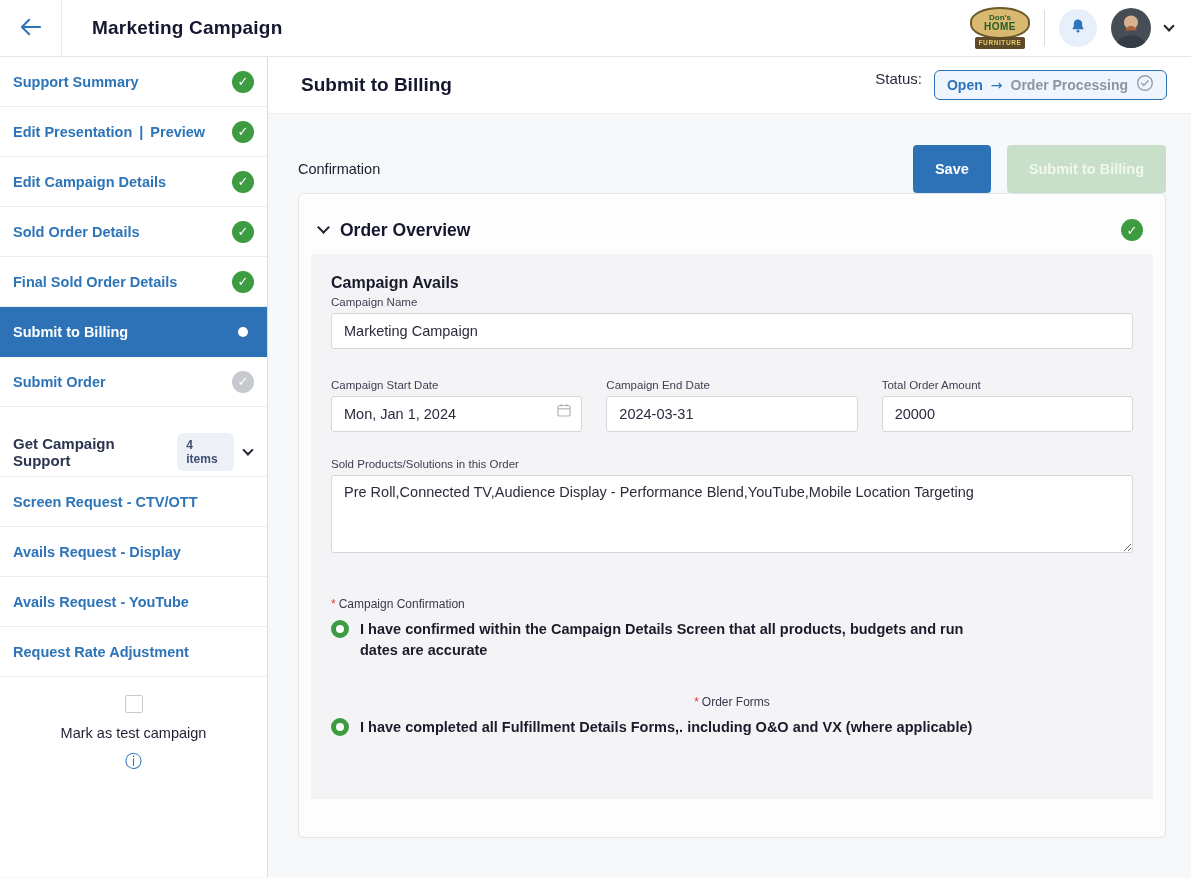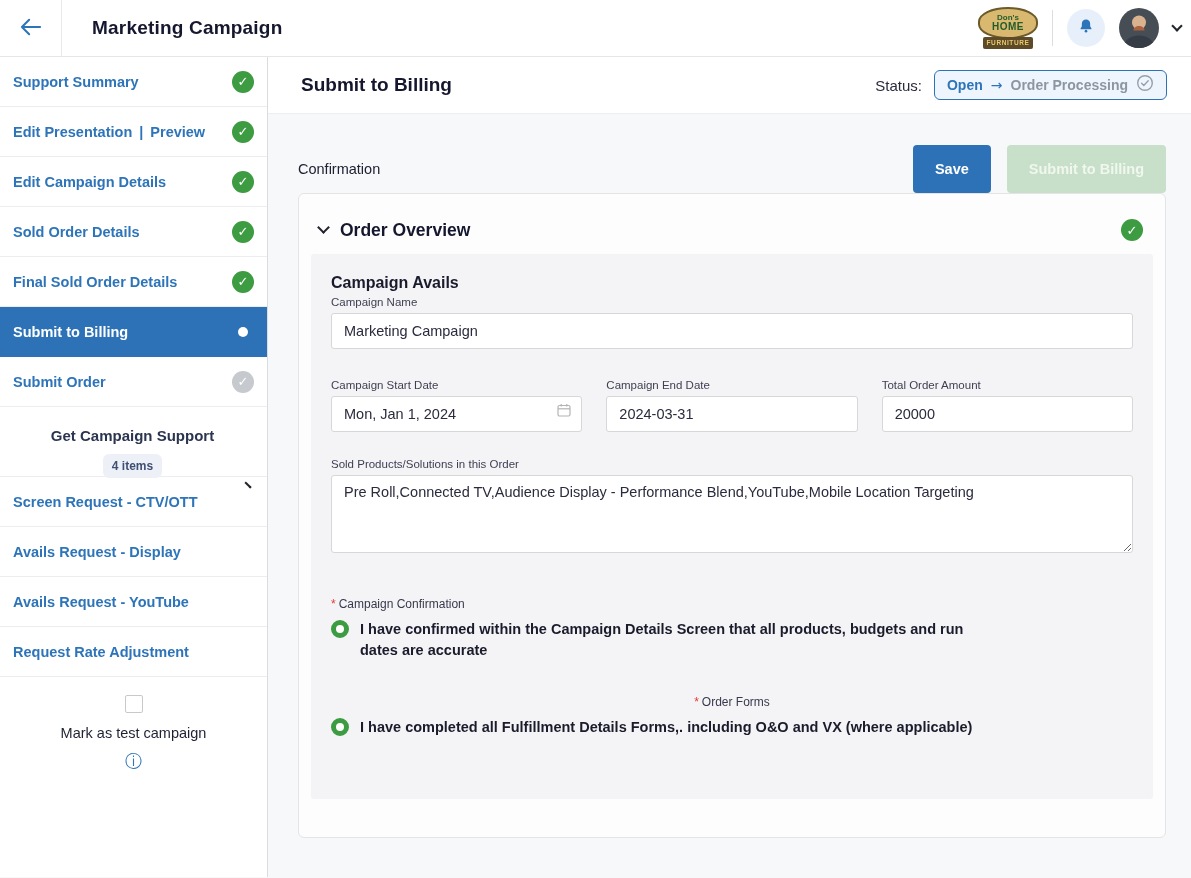--- a/index.html
+++ b/index.html
@@ -7,21 +7,21 @@
   body {
     font-family: "Liberation Sans", sans-serif;
     background: #f6f8fa;
     overflow: hidden;
     color: #15172e;
   }
   
   .header { height:57px; background:#fff; border-bottom:1px solid #e4e6e8; display:flex; align-items:stretch; }
   .back-btn { width:62px; display:flex; align-items:center; justify-content:center; border-right:1px solid #e9e9eb; cursor:pointer; background:#fff; border-top:none;border-bottom:none;border-left:none; }
   .header-title { display:flex; align-items:center; margin-left:30px; font-size:19px; font-weight:700; color:#15172e; letter-spacing:.2px; }
-  .header-right { margin-left:auto; display:flex; align-items:center; gap:14px; padding-right:10px; }
+  .header-right { margin-left:auto; display:flex; align-items:center; gap:14px; padding-right:18px; }
   .vdiv { width:1px; height:36px; background:#ddd; }
   .logo { width:60px; height:42px; position:relative; }
   .logo-oval { width:60px; height:32px; background:#d9b870; border:2px solid #6b5a2a; border-radius:50% / 46%;
     display:flex; flex-direction:column; align-items:center; justify-content:center; color:#215c2a; line-height:1; }
   .logo-l1 { font-size:8px; font-weight:700; }
   .logo-l2 { font-size:10px; font-weight:800; letter-spacing:.5px; }
   .logo-banner { position:absolute; bottom:0; left:5px; right:5px; height:12px; background:#5d4a28; color:#e7c96b;
     font-size:6.5px; font-weight:700; text-align:center; line-height:12px; letter-spacing:.6px; border-radius:2px; }
   .bell-wrap { width:38px; height:38px; border-radius:50%; background:#e7f0fa; display:flex; align-items:center; justify-content:center; cursor:pointer; border:none; }
   .avatar { width:40px; height:40px; border-radius:50%; overflow:hidden; cursor:pointer; flex:none; }
@@ -32,34 +32,34 @@
   .step { height:50px; display:flex; align-items:center; justify-content:space-between; padding:0 13px; border-bottom:1px solid #ededef; cursor:pointer; }
   .step-label { color:#2d74b9; font-weight:600; font-size:14.5px; }
   .step-sep { color:#2d74b9; font-weight:600; font-size:14.5px; margin:0 7px; }
   .step.active { background:#2d72b7; border-bottom-color:#2d72b7; }
   .step.active .step-label { color:#fff; }
   .icon-badge { width:22px; height:22px; border-radius:50%; display:flex; align-items:center; justify-content:center;
     color:#fff; font-size:13px; font-weight:700; font-family:"DejaVu Sans", sans-serif; flex:none; }
   .done { background:#3d9b42; }
   .pending { background:#c6c9cd; }
   .dot { width:10px; height:10px; background:#fff; border-radius:50%; margin-right:6px; flex:none; }
-  .support-header { margin-top:20px; height:50px; display:flex; align-items:center; gap:10px; padding:0 15px 0 13px; border-bottom:1px solid #ededef; cursor:pointer;flex-direction:column; }
+  .support-header { margin-top:20px; height:50px; display:flex; align-items:center; gap:10px; padding:0 15px 0 13px; border-bottom:1px solid #ededef; cursor:pointer; }
   .support-label { color:#2b3550; font-weight:700; font-size:15px; }
   .badge { background:#edf1f7; color:#3e4f73; font-size:12px; font-weight:600; padding:5px 9px; border-radius:6px; }
   .support-header .chev { margin-left:auto; }
   .support-item { height:50px; display:flex; align-items:center; padding:0 13px; border-bottom:1px solid #ededef; cursor:pointer; }
   .test-row { margin-top:18px; display:flex; align-items:center; gap:12px; padding:0 13px;flex-direction:column; }
   .checkbox { width:18px; height:18px; background:#fff; border:1px solid #c9c9c9; border-radius:2px; cursor:pointer; flex:none; }
   .test-label { color:#1f2133; font-size:14.5px; font-weight:500; }
   .info-icon { color:#2d74b9; font-size:17px; line-height:1; font-family:"DejaVu Sans", sans-serif; cursor:pointer; }
   
   .main { flex:1; display:flex; flex-direction:column; min-width:0; }
   .page-header { height:57px; background:#fff; display:flex; align-items:center; padding:0 24px 0 33px; border-bottom:1px solid #eceef0; }
   .page-title { font-size:19px; font-weight:700; color:#15172e; }
-  .status-group { margin-left:auto; display:flex; align-items:center; gap:12px; }
+  .status-group { margin-left:auto; display:flex; gap:12px; }
   .status-label { font-size:15px; color:#2a2c3e; }
   .status-badge { display:flex; align-items:center; gap:8px; border:1px solid #2d72b7; background:#eef5fd; border-radius:6px; padding:5px 12px; height:30px; cursor:pointer; }
   .status-from { color:#2d74b9; font-weight:600; font-size:14px; }
   .status-arrow { color:#2d74b9; font-size:14px; font-family:"DejaVu Sans", sans-serif; }
   .status-to { color:#8d95a0; font-weight:600; font-size:14px; }
   .content { flex:1; padding:0 25px 0 30px; }
   .toolbar { margin-top:31px; display:flex; align-items:center; }
   .confirmation-label { font-size:14.5px; color:#202234; }
   .btns { margin-left:auto; display:flex; gap:16px; }
   .btn { border:none; border-radius:4px; font-weight:600; font-size:14.5px; padding:0 22px; height:48px; cursor:pointer; font-family:inherit; }

